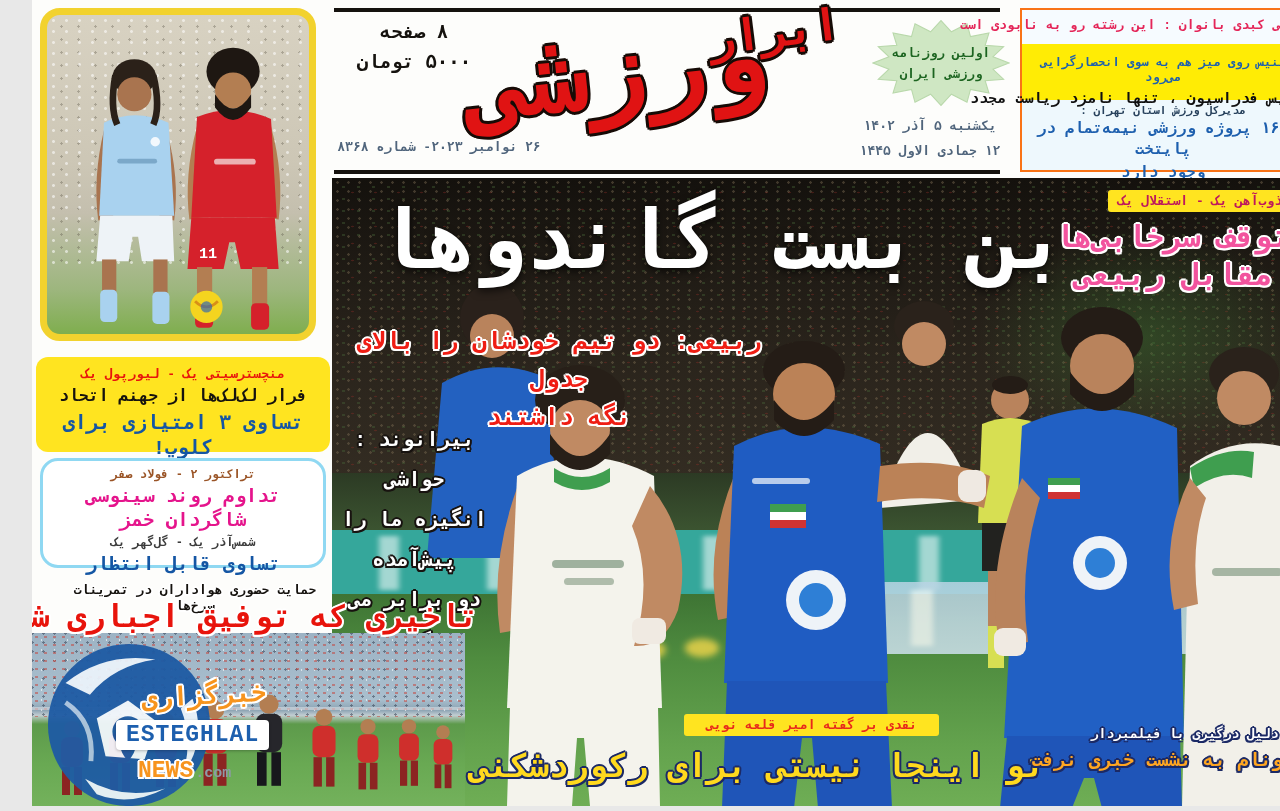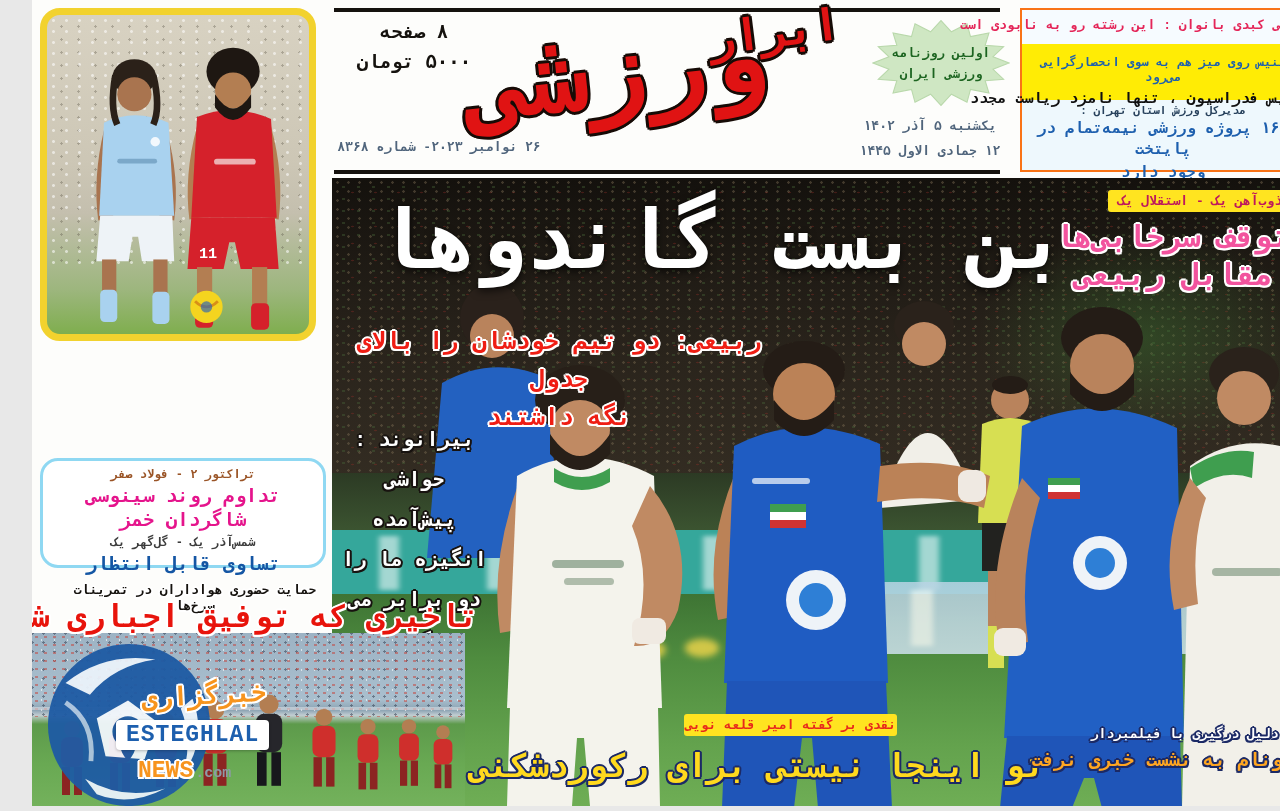--- a/index.html
+++ b/index.html
@@ -112,21 +112,21 @@
   .pink{position:absolute;right:10px;top:42px;width:250px;text-align:center;font-size:30px;
        line-height:38px;font-weight:bold;color:#f2539e;z-index:6;}
   .main-head{position:absolute;left:10px;top:10px;width:760px;margin:0;text-align:center;
        font-size:82px;line-height:118px;font-weight:bold;color:#fff;z-index:6;
        text-shadow:0 3px 8px rgba(0,0,0,.65),0 0 2px rgba(0,0,0,.7);}
   .quote{position:absolute;left:12px;top:146px;width:430px;text-align:center;font-size:24px;
        line-height:38px;font-weight:bold;color:#ef1d14;z-index:6;}
   .sideq{position:absolute;left:0;top:243px;width:165px;text-align:center;font-size:20px;
        line-height:40px;font-weight:bold;color:#fff;z-index:6;}
   .bottom-chip{position:absolute;left:352px;top:536px;background:#ffe420;color:#e8291b;
-       font-size:13px;font-weight:bold;padding:3px 1px;border-radius:3px;z-index:6;white-space:nowrap;}
+       font-size:13px;font-weight:bold;padding:3px 22px;border-radius:3px;z-index:6;white-space:nowrap;}
   .bottom-head{position:absolute;left:110px;top:568px;width:610px;text-align:center;
        font-size:33px;font-weight:bold;color:#ffd91e;z-index:6;white-space:nowrap;}
   .presser-kicker{position:absolute;left:770px;top:548px;width:200px;text-align:center;
        font-size:13px;font-weight:bold;color:#fff;z-index:6;white-space:nowrap;}
   .presser-head{position:absolute;left:736px;top:570px;width:238px;text-align:center;
        font-size:19px;font-weight:bold;color:#ffa621;z-index:6;white-space:nowrap;}
 
   
   .train-photo{position:absolute;left:0;top:633px;width:433px;height:175px;z-index:4;overflow:hidden;
        background:linear-gradient(180deg,#9db3c4 0%,#a9bfce 38%,#8aa2b2 44%,#c2cdd2 47%,
@@ -233,20 +233,25 @@
         <rect x="215" y="302" width="19" height="28" rx="5" fill="#d5212b"></rect>
       </g>
       <g>
         <circle cx="168" cy="306" r="17" fill="#f4d41f"></circle>
         <path d="M156 300 Q168 312 180 300" stroke="#d88f17" stroke-width="3" fill="none"></path>
         <circle cx="168" cy="306" r="6" fill="#2a63b8" opacity=".65"></circle>
       </g>
     </svg>
   </div>
 
+  <div class="m1" dir="rtl">
+    <div class="m1-score">منچسترسیتی یک - لیورپول یک</div>
+    <div class="m1-kicker">فرار لک‌لک‌ها از جهنم اتحاد</div>
+    <div class="m1-head">تساوی ۳ امتیازی برای کلوپ!</div>
+  </div>
 
   <div class="m2" dir="rtl">
     <div class="m2-score1">تراکتور ۲ - فولاد صفر</div>
     <div class="m2-head1">تداوم روند سینوسی شاگردان خمز</div>
     <div class="m2-score2">شمس‌آذر یک - گل‌گهر یک</div>
     <div class="m2-head2">تساوی قابل انتظار</div>
   </div>
 
   <div class="train-kicker ow" dir="rtl">حمایت حضوری هواداران در تمرینات سرخ‌ها</div>
   <div class="train-head ow" dir="rtl">تاخیری که توفیق اجباری شد</div>
@@ -341,22 +346,22 @@
       <div>مقابل ربیعی</div>
     </div>
     <h1 class="main-head" dir="rtl">بن بست گاندوها</h1>
     <div class="quote ow" dir="rtl">
       <div>ربیعی: دو تیم خودشان را بالای جدول</div>
       <div>نگه داشتند</div>
     </div>
     <div class="sideq ob" dir="rtl">
       <div>بیرانوند :</div>
       <div>حواشی</div>
+      <div>انگیزه ما را</div>
       <div>پیش‌آمده</div>
-      <div>انگیزه ما را</div>
       <div>دو برابر می کند</div>
     </div>
     <div class="bottom-chip" dir="rtl">نقدی بر گفته امیر قلعه نویی</div>
     <div class="bottom-head on" dir="rtl">تو اینجا نیستی برای رکوردشکنی!</div>
     <div class="presser-kicker on" dir="rtl">به دلیل درگیری با فیلمبردار</div>
     <div class="presser-head on" dir="rtl">نکونام به نشست خبری نرفت</div>
   </div>
 
   <div class="train-photo">
     <svg viewBox="0 0 433 175" preserveAspectRatio="none" aria-hidden="true">

